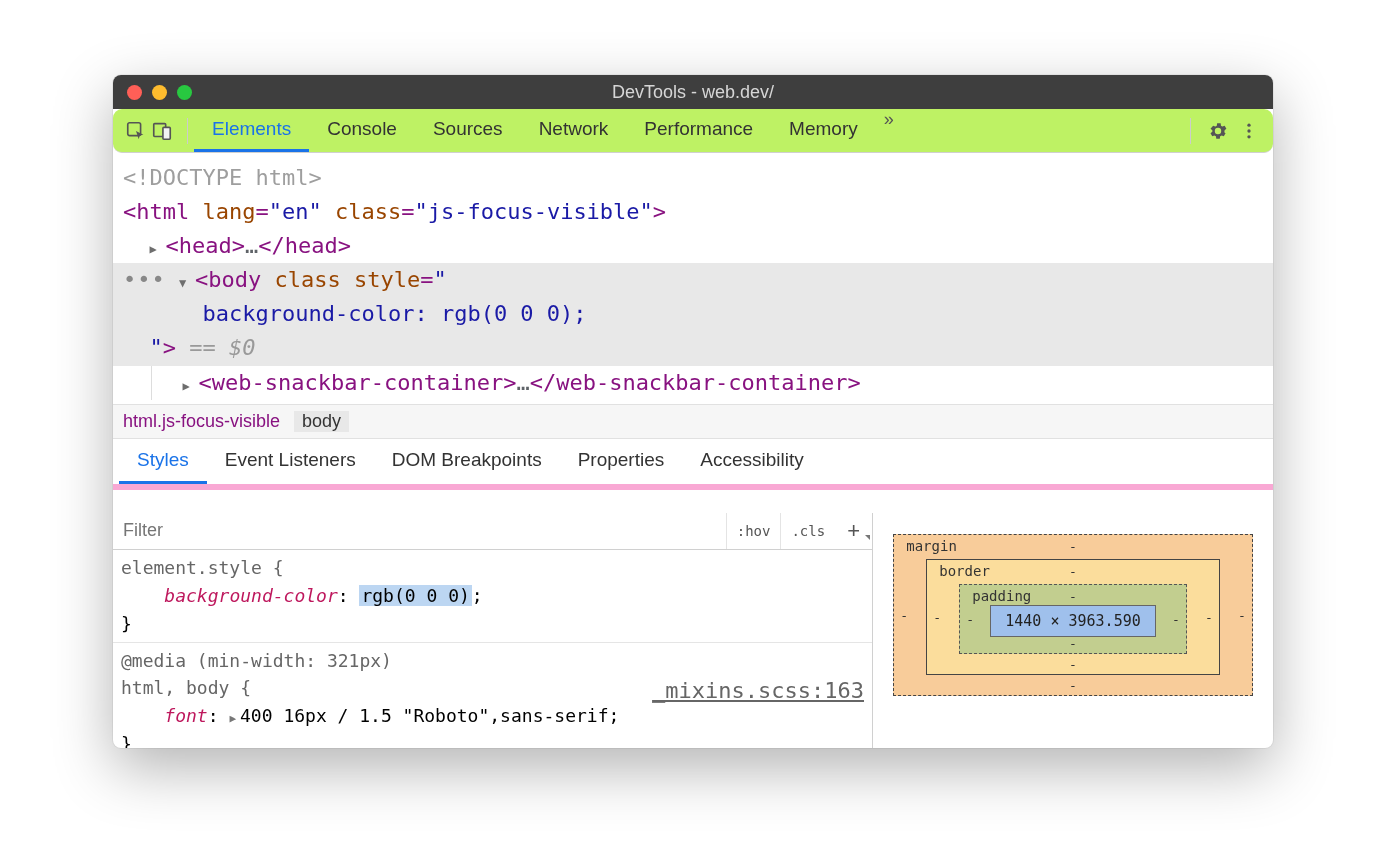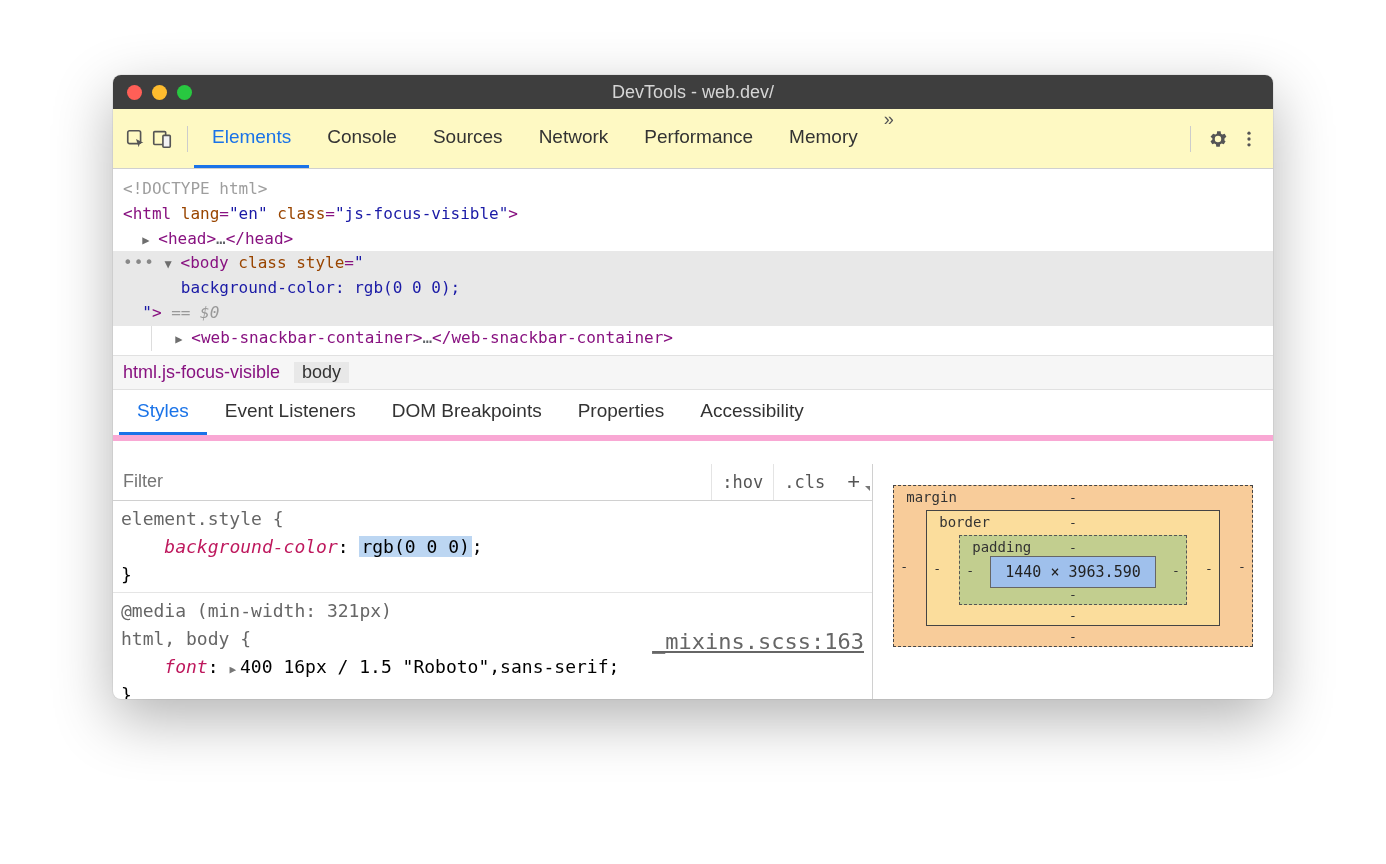--- a/index.html
+++ b/index.html
@@ -36,24 +36,25 @@
 .title {
   position: absolute;
   left: 50%;
   transform: translateX(-50%);
   color: #d6d6d6;
   font-size: 18px;
 }
 .toolbar {
   display: flex;
   align-items: center;
-  height: 60px;
+  height: 44px;
   border-bottom: 1px solid #d0d0d0;
-  background: #fef9c3;
+  background: #bef264;
   padding: 0 8px;
+  border-radius: 9px;
 }
 .tool-icons { display: flex; align-items: center; gap: 4px; padding: 0 8px 0 4px; }
 .tool-icons svg { display:block; }
 .divider { width: 1px; height: 26px; background: #ccc; margin: 0 6px; }
 .tabs { display: flex; align-items: stretch; height: 100%; flex: 1; }
 .tab {
   padding: 0 18px;
   display: flex;
   align-items: center;
   color: #333;
@@ -62,21 +63,21 @@
   border-bottom: 3px solid transparent;
 }
 .tab.active { color: #1a73e8; border-bottom-color: #1a73e8; }
 .toolbar-right { display: flex; align-items: center; gap: 10px; padding: 0 6px; }
 .more-chev { color: #555; font-size: 18px; padding: 0 8px;}
 .gear svg, .kebab svg { display:block; }
 
 .dom-panel {
   padding: 8px 10px 4px 10px;
   font-family: Menlo, Consolas, monospace;
-  font-size: 16px;
+  font-size: 22px;
   line-height: 1.55;
   color: #333;
   background: #fff;
 }
 .dom-line { white-space: pre; }
 .gray { color: #9e9e9e; }
 .tagname { color: #881280; }
 .attrname { color: #994500; }
 .attrval { color: #1a1aa6; }
 .punct { color: #881280; }
@@ -143,21 +144,21 @@
   border: none;
   padding: 0 10px;
   font-size: 18px;
   color: #888;
   outline: none;
   background: transparent;
 }
 .filter-btn {
   padding: 0 10px;
   font-family: Menlo, monospace;
-  font-size: 17px;
+  font-size: 14px;
   color: #555;
   border-left: 1px solid #e4e4e4;
   height: 100%;
   display: flex;
   align-items: center;
   cursor: pointer;
 }
 .plus-btn { font-size: 22px; padding: 0 12px; color: #555; cursor: pointer; position:relative;}
 .plus-btn::after { content:""; position:absolute; right:2px; bottom:4px; width:0; height:0; border-left:5px solid transparent; border-top:5px solid #777;}
 

